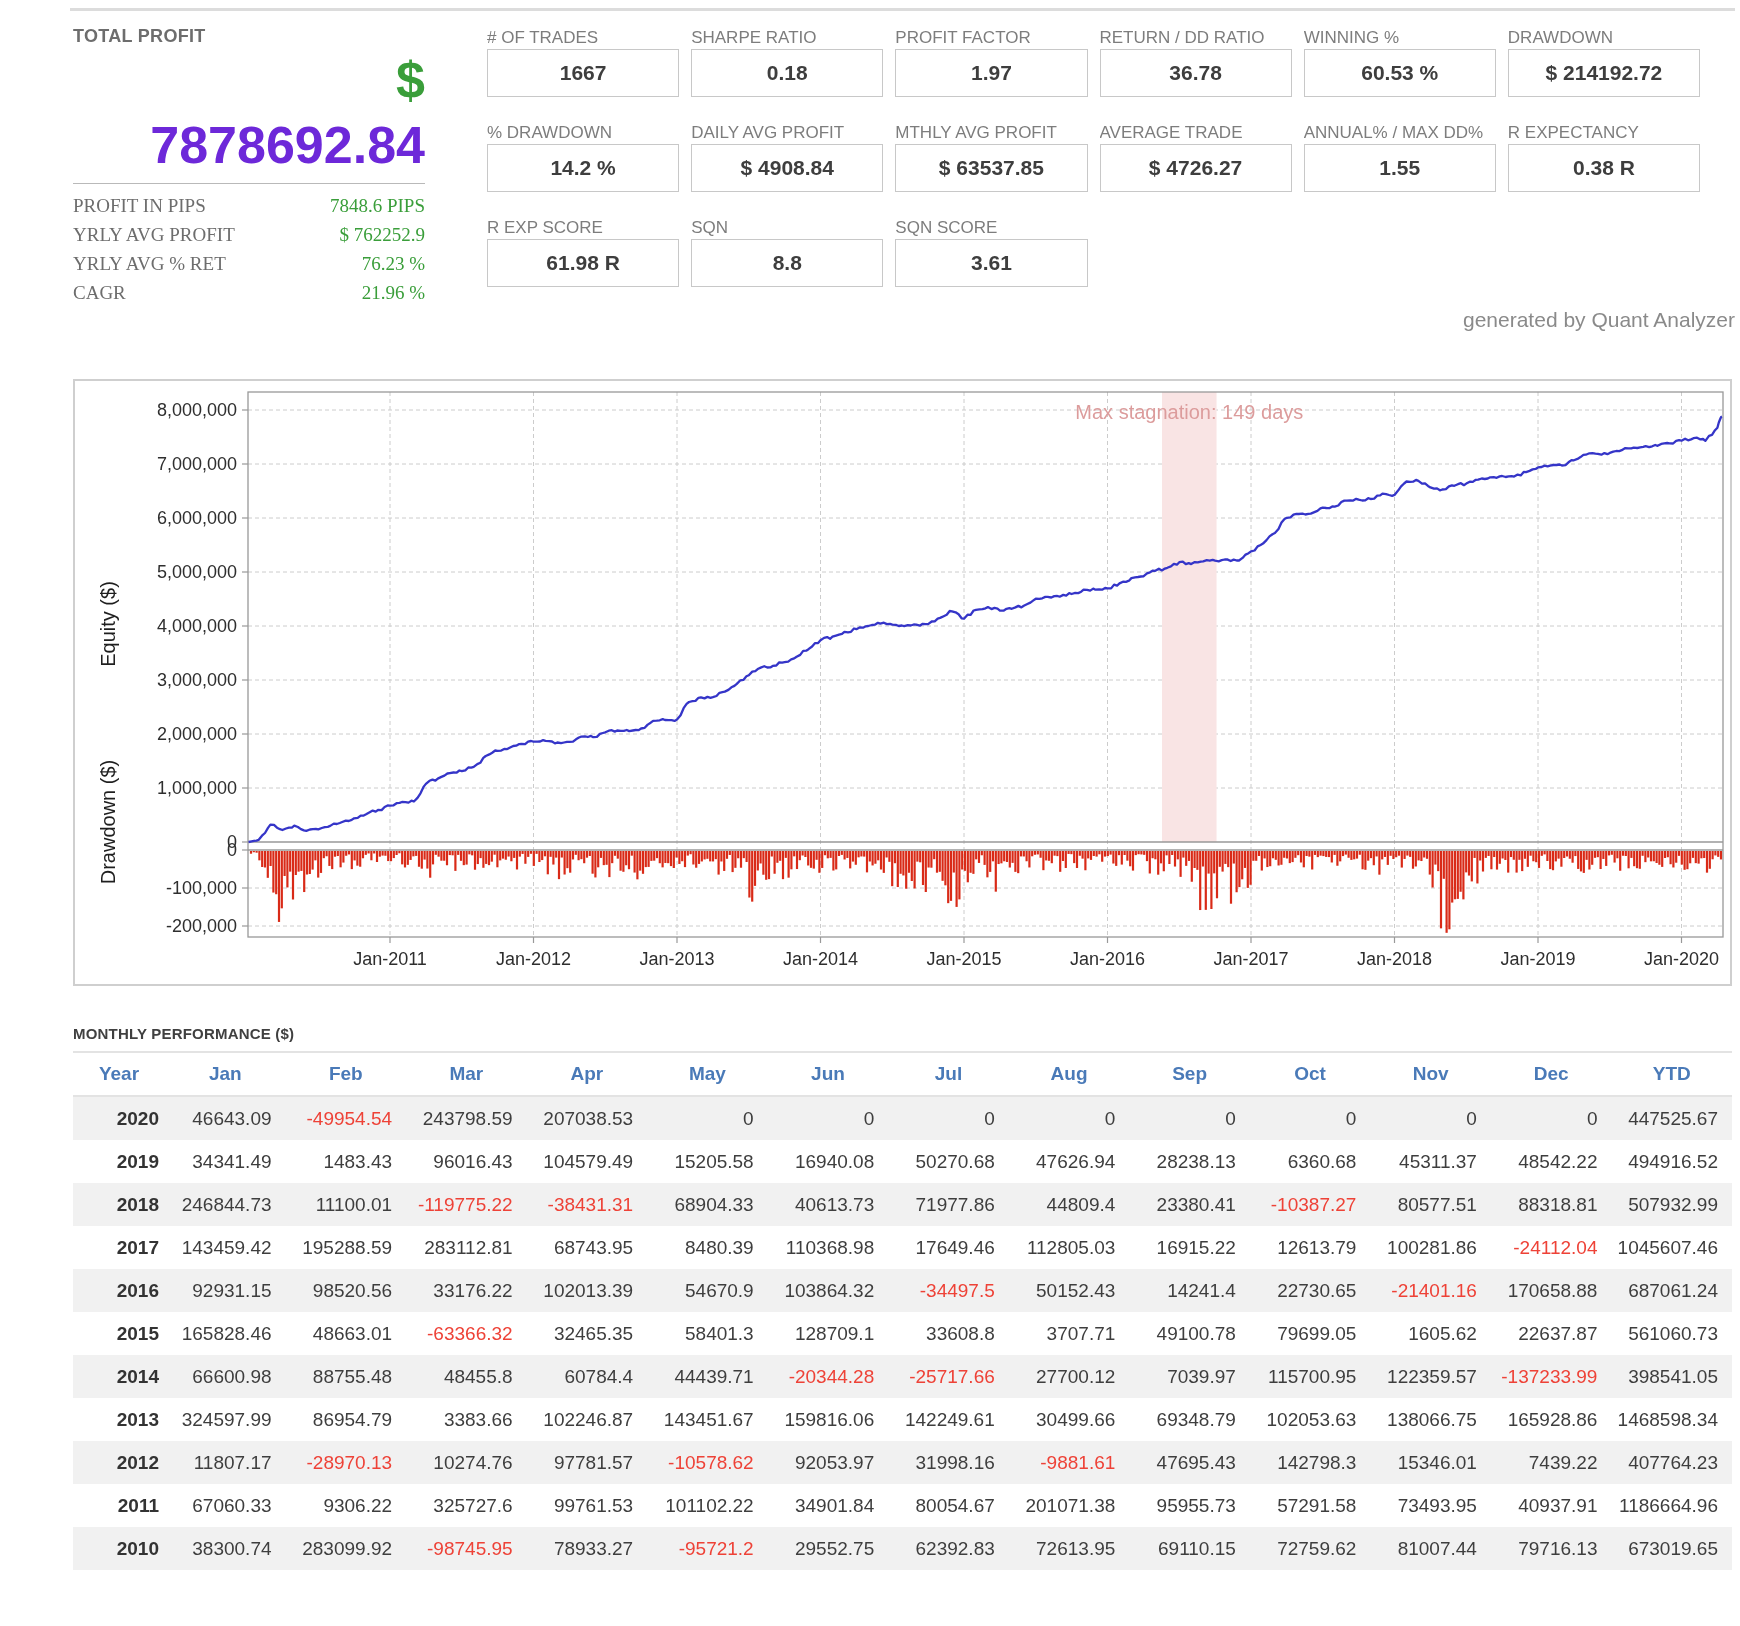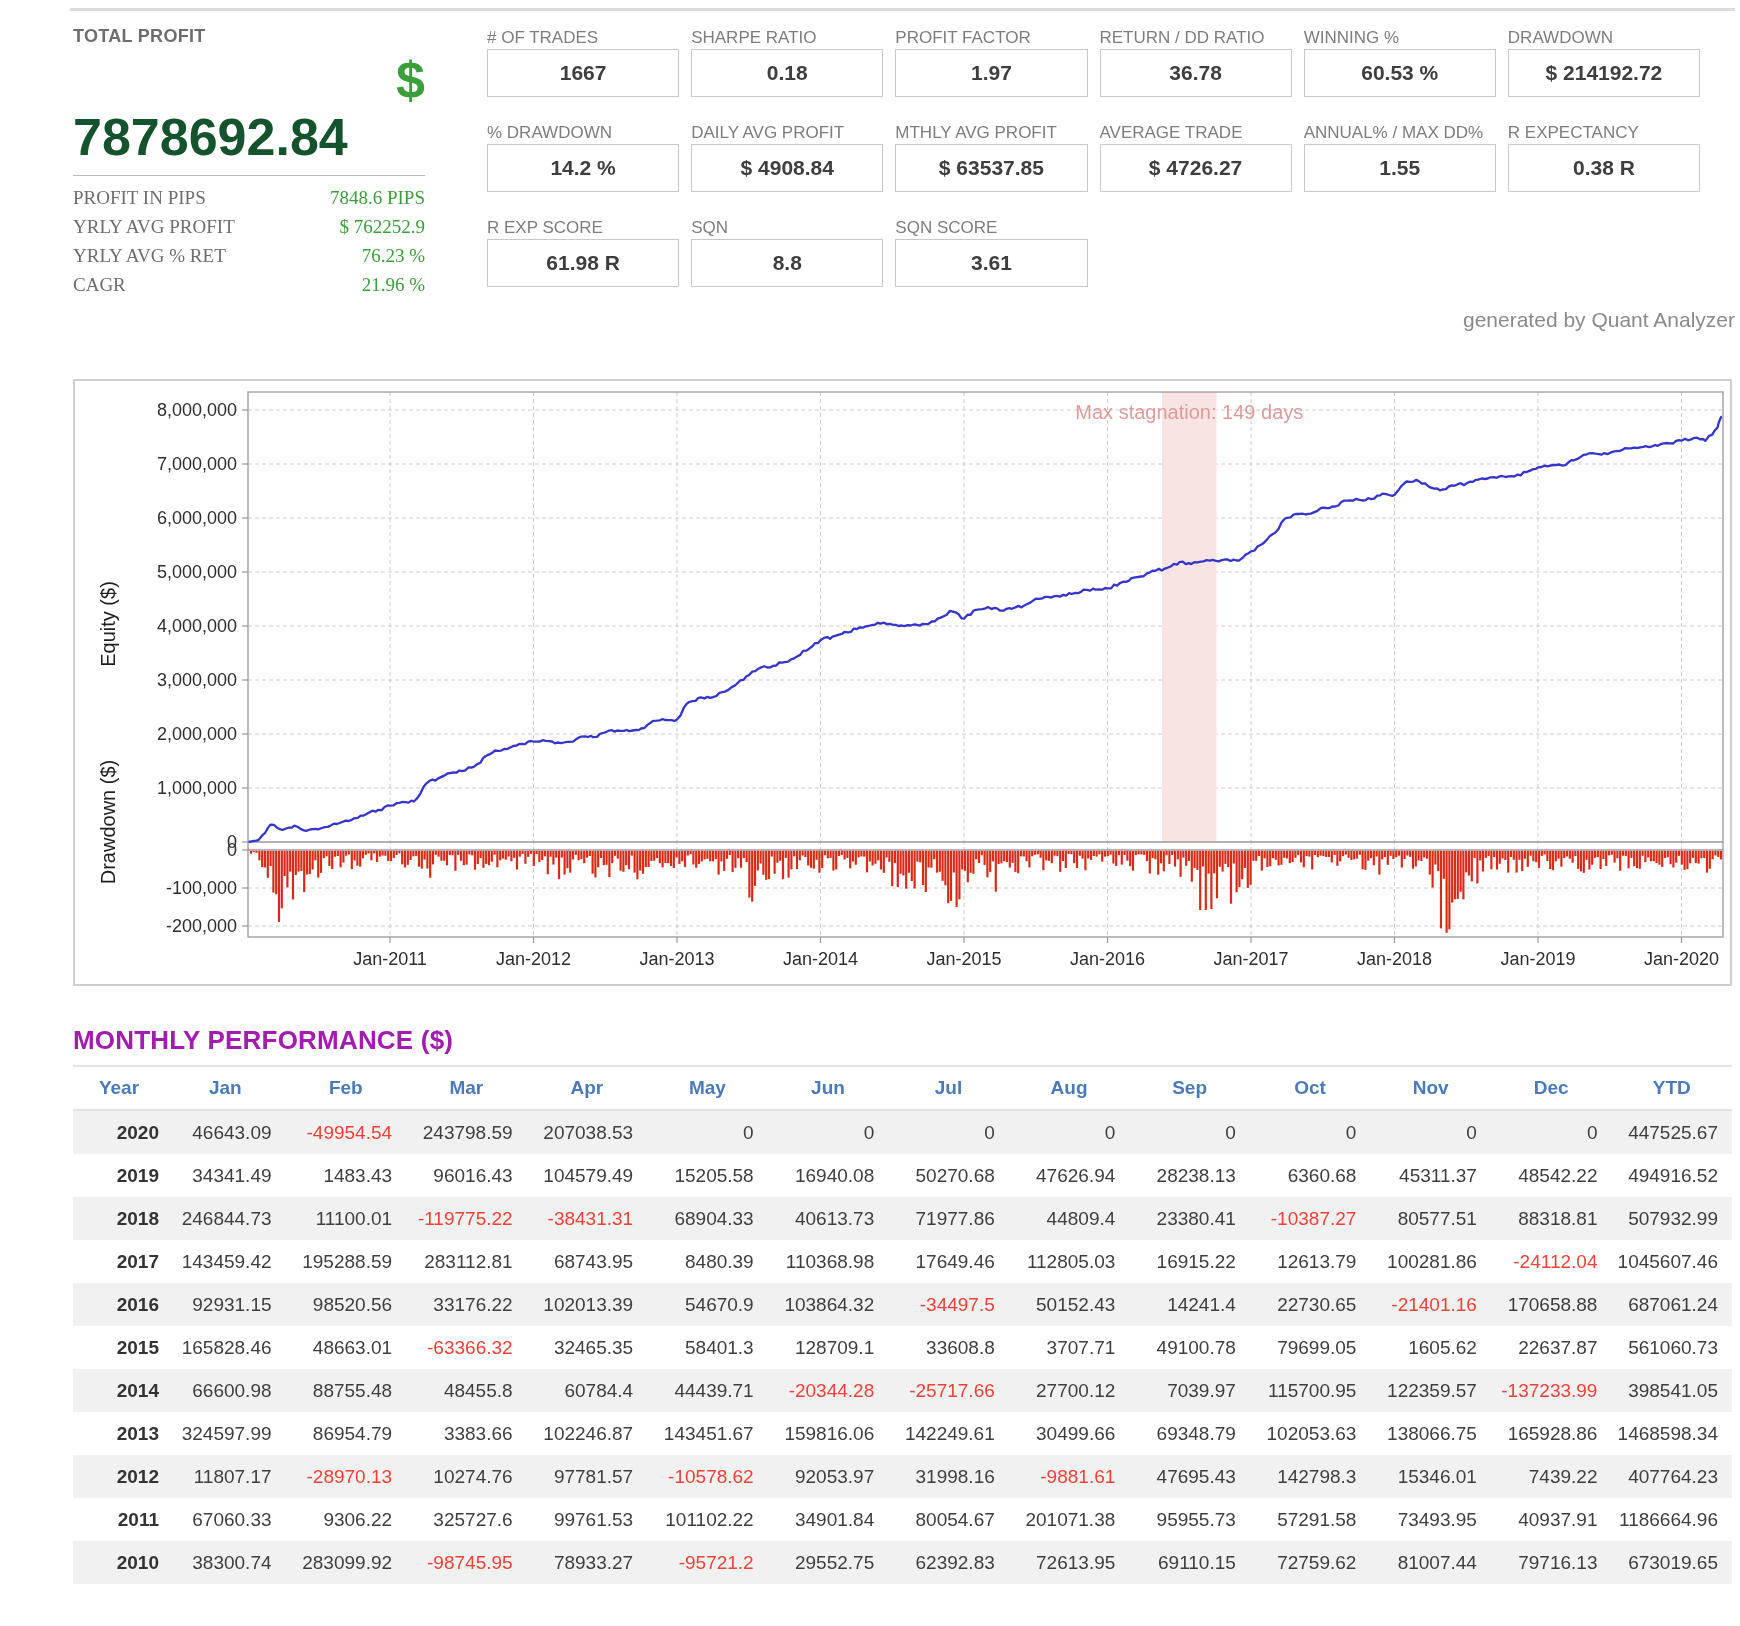--- a/index.html
+++ b/index.html
@@ -6,21 +6,21 @@
   html,body { background:#fff; }
   #page { position:relative; width:1740px; height:1626px; background:#fff;
           font-family:"Liberation Sans", sans-serif; overflow:hidden; }
 
   .top-rule { position:absolute; left:70px; top:8px; width:1665px; height:3px; background:#dcdcdc; }
 
   
   .tp-panel { position:absolute; left:73px; top:26px; width:352px; }
   .tp-label { font-size:18px; font-weight:bold; color:#6d6d6d; letter-spacing:.3px; }
   .tp-currency { text-align:right; font-size:52px; line-height:58px; font-weight:bold; color:#3a9e3a; margin-top:4px; }
-  .tp-value { text-align:left; font-size:52px; line-height:56px; font-weight:bold; color:#14532d; }
+  .tp-value { text-align:right; font-size:52px; line-height:56px; font-weight:bold; color:#6d28d9; margin-top:8px; }
   .tp-divider { margin-top:10px; height:1px; background:#b9b9b9; }
   .tp-rows { margin-top:7px;font-family:Liberation Serif, serif; }
   .tp-row { display:flex; justify-content:space-between; height:29px; line-height:29px; font-size:19px; }
   .tp-row .lbl { color:#6d6d6d; }
   .tp-row .val { color:#3a9e3a; }
 
   
   .stats-grid { position:absolute; left:487px; top:26px; width:1213px;
                 display:grid; grid-template-columns:repeat(6,1fr); column-gap:12px; row-gap:24px; }
   .stat-cell .s-label { font-size:17px; color:#7d7d7d; height:23px; line-height:23px; white-space:nowrap; overflow:hidden; }
@@ -28,21 +28,21 @@
                       font-size:21px; font-weight:bold; color:#3e3e3e; background:#fff; }
   .generated-by { position:absolute; right:5px; top:308px; font-size:21px; color:#8a8a8a; }
 
   
   .chart-box { position:absolute; left:73px; top:379px; width:1659px; height:607px;
                border:2px solid #cfcfcf; background:#fff; }
   .chart-box svg { display:block; width:1655px; height:603px; }
 
   
   .monthly { position:absolute; left:73px; top:1016px; width:1659px; }
-  .monthly h2 { font-size:26px; font-weight:bold; color:#a21caf; margin-top:9px; letter-spacing:.2px; }
+  .monthly h2 { font-size:15px; font-weight:bold; color:#404040; margin-top:9px; letter-spacing:.2px; }
   .m-rule { height:2px; background:#e3e3e3; margin-top:9px; }
   .m-grid-row { display:grid; grid-template-columns:92px repeat(13,1fr); align-items:center; }
   .m-header { height:42px; }
   .m-header .hcell { font-size:19px; font-weight:bold; color:#4a7ab8; text-align:center; }
   .m-row { height:43px; font-size:19px; color:#3e3e3e; }
   .m-row:nth-child(odd) { background:#f1f1f1; }
   .m-row .ycell { font-weight:bold; color:#333; text-align:right; padding-right:6px; }
   .m-row .vcell { text-align:right; padding-right:14px; white-space:nowrap; }
   .m-row .vcell.neg { color:#ee4237; }
 </style>

